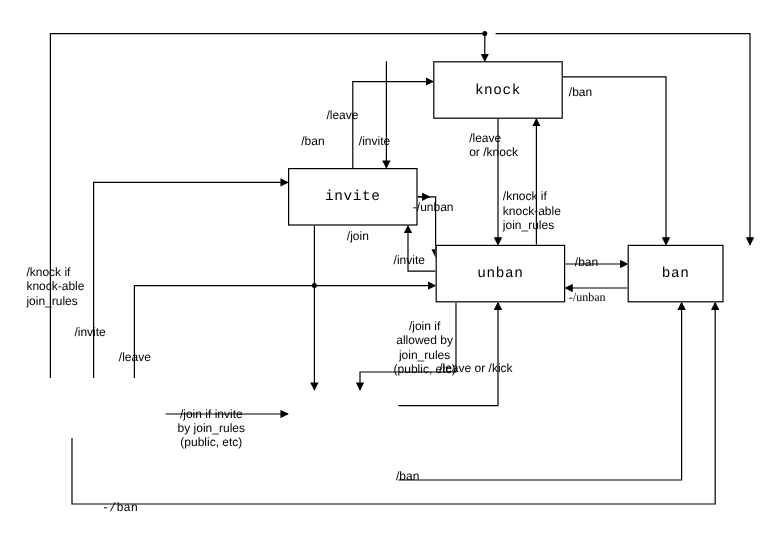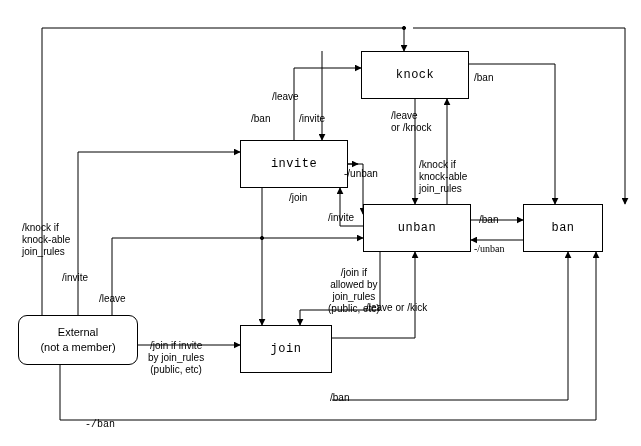--- a/index.html
+++ b/index.html
@@ -129,28 +129,21 @@
   </div>
 
   <div class="node" style="left:363px; top:204px; width:108px; height:48px;">
     <span class="mono">unban</span>
   </div>
 
   <div class="node" style="left:523px; top:204px; width:80px; height:48px;">
     <span class="mono">ban</span>
   </div>
 
-  <div class="node" style="left:240px; top:325px; width:92px; height:48px;">
-    <span class="mono">join</span>
-  </div>
 
-  <div class="node rounded" style="left:18px; top:315px; width:120px; height:50px;">
-    <span class="sans" style="white-space:pre-line;">External
-(not a member)</span>
-  </div>
 
   <div class="label" style="left:474px; top:72px;">/ban</div>
   <div class="label" style="left:272px; top:91px;">/leave</div>
   <div class="label" style="left:251px; top:113px;">/ban</div>
   <div class="label" style="left:299px; top:113px;">/invite</div>
   <div class="label" style="left:391px; top:110px;">/leave
 or /knock</div>
   <div class="label" style="left:419px; top:159px;">/knock if
 knock-able
 join_rules</div>

